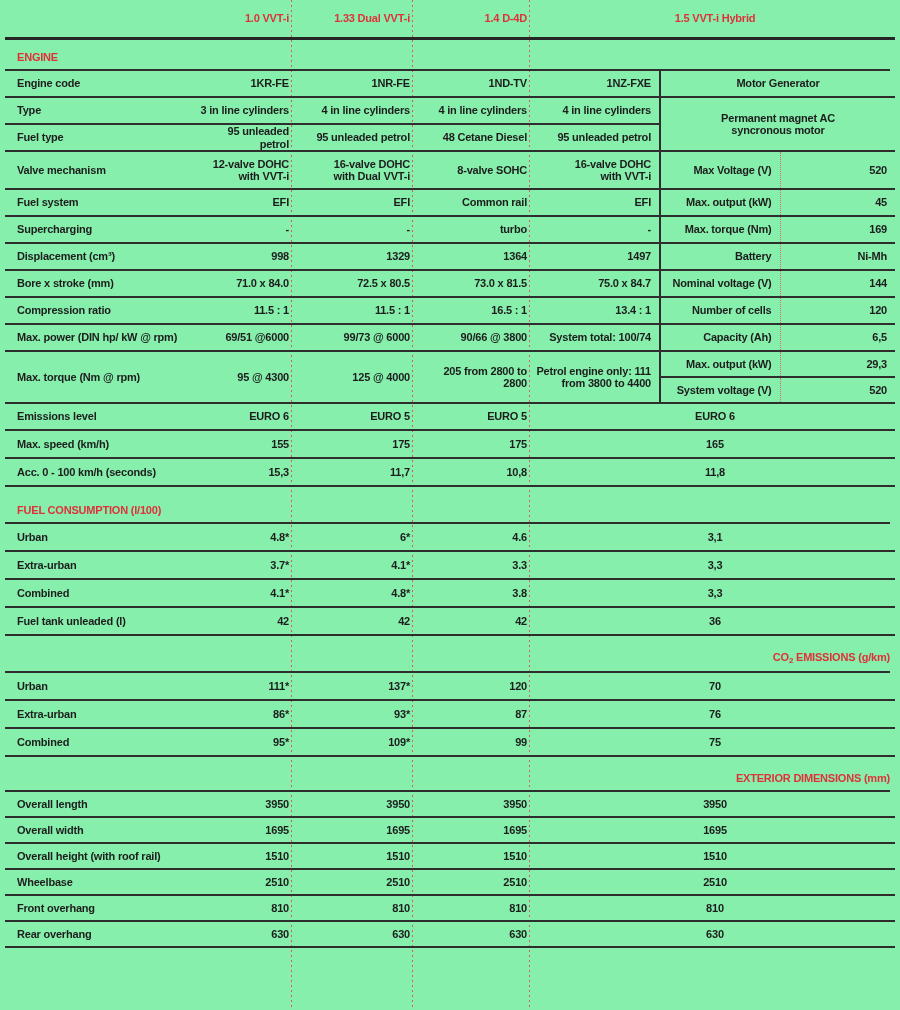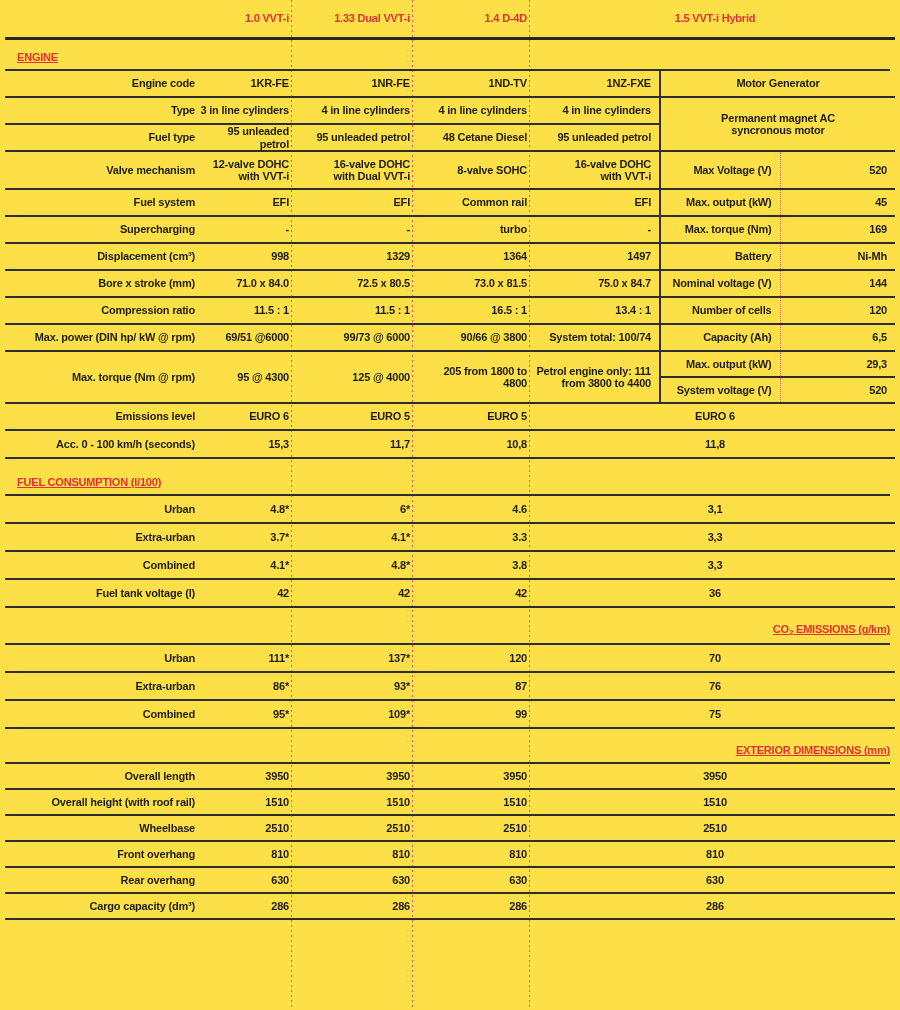--- a/index.html
+++ b/index.html
@@ -1,47 +1,47 @@
 <!DOCTYPE html>
 <html><head>
 <meta charset="utf-8">
 <style>
   html,body{margin:0;padding:0;background:#ffffff;}
   .page{
-    position:relative;width:900px;height:1010px;overflow:hidden;background:#fde047;
+    position:relative;width:900px;height:1010px;overflow:hidden;background:#86efac;
     font-family:"Liberation Sans","DejaVu Sans",sans-serif;font-weight:700;
     color:#1d1d1d;-webkit-font-smoothing:antialiased;
   }
   .dot-col{
     position:absolute;top:0;width:1px;height:1007px;z-index:0;
     background:repeating-linear-gradient(to bottom,#dd5a61 0,#dd5a61 2px,transparent 2px,transparent 5px);
   }
   table{border-collapse:collapse;table-layout:fixed;width:890px;margin-left:5px;position:relative;z-index:1;}
   td{
     font-size:11px;letter-spacing:-0.2px;line-height:1.15;
     padding:0 8px 0 0;vertical-align:middle;white-space:pre-line;overflow:hidden;
   }
-  td.lbl{text-align:right;padding-left:12px;padding-right:2px;}
+  td.lbl{text-align:left;padding-left:12px;padding-right:2px;}
   td.v{text-align:right;}
   td.ctr{text-align:center;padding:0;}
   .spec td{border-bottom:2.5px solid #2e2e2e;}
   .hdr td{border-bottom:3px solid #262626;color:#e0313a;}
   tr.r37>td{height:37px;}
   tr.r25>td{height:25px;}
   tr.r36>td{height:36px;}
   tr.r24>td{height:24px;}
   tr.r26>td{height:26px;}
   .vline{border-left:2.5px solid #2e2e2e;}
   .rdot{border-left:1px dotted #dd6a70;}
   .hl{text-align:right;margin-top:16px;}
   .sec{
     position:relative;z-index:1;margin-left:5px;width:873px;
     border-bottom:2.5px solid #2e2e2e;
     padding:8px 0 6px 12px;font-size:11px;letter-spacing:-0.2px;
-    color:#e0313a;line-height:1;text-decoration:underline;
+    color:#e0313a;line-height:1;
   }
   .sec.first{margin-top:4px;}
   .sec.gap10{margin-top:10px;}
   .sec.gap8{margin-top:8px;text-align:right;}
   .sub2{font-size:8px;vertical-align:-2px;}
 </style>
 </head>
 <body>
 
 <div class="page">
@@ -170,21 +170,21 @@
       <td class="v">99/73 @ 6000</td>
       <td class="v">90/66 @ 3800</td>
       <td class="v">System total: 100/74</td>
       <td class="v hl vline">Capacity (Ah)</td>
       <td class="v rdot">6,5</td>
     </tr>
     <tr class="r24">
       <td class="lbl" rowspan="2">Max. torque (Nm @ rpm)</td>
       <td class="v" rowspan="2">95 @ 4300</td>
       <td class="v" rowspan="2">125 @ 4000</td>
-      <td class="v" rowspan="2">205 from 1800 to 4800</td>
+      <td class="v" rowspan="2">205 from 2800 to 2800</td>
       <td class="v" rowspan="2">Petrol engine only: 111
 from 3800 to 4400</td>
       <td class="v hl vline" style="border-bottom-width:2px">Max. output (kW)</td>
       <td class="v rdot" style="border-bottom-width:2px">29,3</td>
     </tr>
     <tr class="r24">
       <td class="v hl vline">System voltage (V)</td>
       <td class="v rdot">520</td>
     </tr>
     <tr class="r25">
@@ -201,20 +201,27 @@
     <colgroup>
         <col style="width:192px">
         <col style="width:100px">
         <col style="width:121px">
         <col style="width:117px">
         <col style="width:125px">
         <col style="width:120px">
         <col style="width:115px">
       </colgroup>
     <tbody>
+        <tr class="r26">
+      <td class="lbl">Max. speed (km/h)</td>
+      <td class="v">155</td>
+      <td class="v">175</td>
+      <td class="v">175</td>
+      <td class="ctr" colspan="3">165</td>
+    </tr>
     <tr class="r26">
       <td class="lbl">Acc. 0 - 100 km/h (seconds)</td>
       <td class="v">15,3</td>
       <td class="v">11,7</td>
       <td class="v">10,8</td>
       <td class="ctr" colspan="3">11,8</td>
     </tr>
   </tbody>
     </table>
 
@@ -245,21 +252,21 @@
       <td class="ctr" colspan="3">3,3</td>
     </tr>
     <tr class="r26">
       <td class="lbl">Combined</td>
       <td class="v">4.1*</td>
       <td class="v">4.8*</td>
       <td class="v">3.8</td>
       <td class="ctr" colspan="3">3,3</td>
     </tr>
     <tr class="r26">
-      <td class="lbl">Fuel tank voltage (l)</td>
+      <td class="lbl">Fuel tank unleaded (l)</td>
       <td class="v">42</td>
       <td class="v">42</td>
       <td class="v">42</td>
       <td class="ctr" colspan="3">36</td>
     </tr>
   </tbody>
     </table>
 
   <div class="sec gap8">
     <span>CO</span><span class="sub2">2</span><span> EMISSIONS (g/km)</span>
@@ -312,20 +319,27 @@
       </colgroup>
     <tbody>
         <tr class="r24">
       <td class="lbl">Overall length</td>
       <td class="v">3950</td>
       <td class="v">3950</td>
       <td class="v">3950</td>
       <td class="ctr" colspan="3">3950</td>
     </tr>
     <tr class="r24">
+      <td class="lbl">Overall width</td>
+      <td class="v">1695</td>
+      <td class="v">1695</td>
+      <td class="v">1695</td>
+      <td class="ctr" colspan="3">1695</td>
+    </tr>
+    <tr class="r24">
       <td class="lbl">Overall height (with roof rail)</td>
       <td class="v">1510</td>
       <td class="v">1510</td>
       <td class="v">1510</td>
       <td class="ctr" colspan="3">1510</td>
     </tr>
     <tr class="r24">
       <td class="lbl">Wheelbase</td>
       <td class="v">2510</td>
       <td class="v">2510</td>
@@ -339,24 +353,17 @@
       <td class="v">810</td>
       <td class="ctr" colspan="3">810</td>
     </tr>
     <tr class="r24">
       <td class="lbl">Rear overhang</td>
       <td class="v">630</td>
       <td class="v">630</td>
       <td class="v">630</td>
       <td class="ctr" colspan="3">630</td>
     </tr>
-    <tr class="r24">
-      <td class="lbl">Cargo capacity (dm³)</td>
-      <td class="v">286</td>
-      <td class="v">286</td>
-      <td class="v">286</td>
-      <td class="ctr" colspan="3">286</td>
-    </tr>
 
   </tbody>
     </table>
 
 </div>
 
 </body></html>

